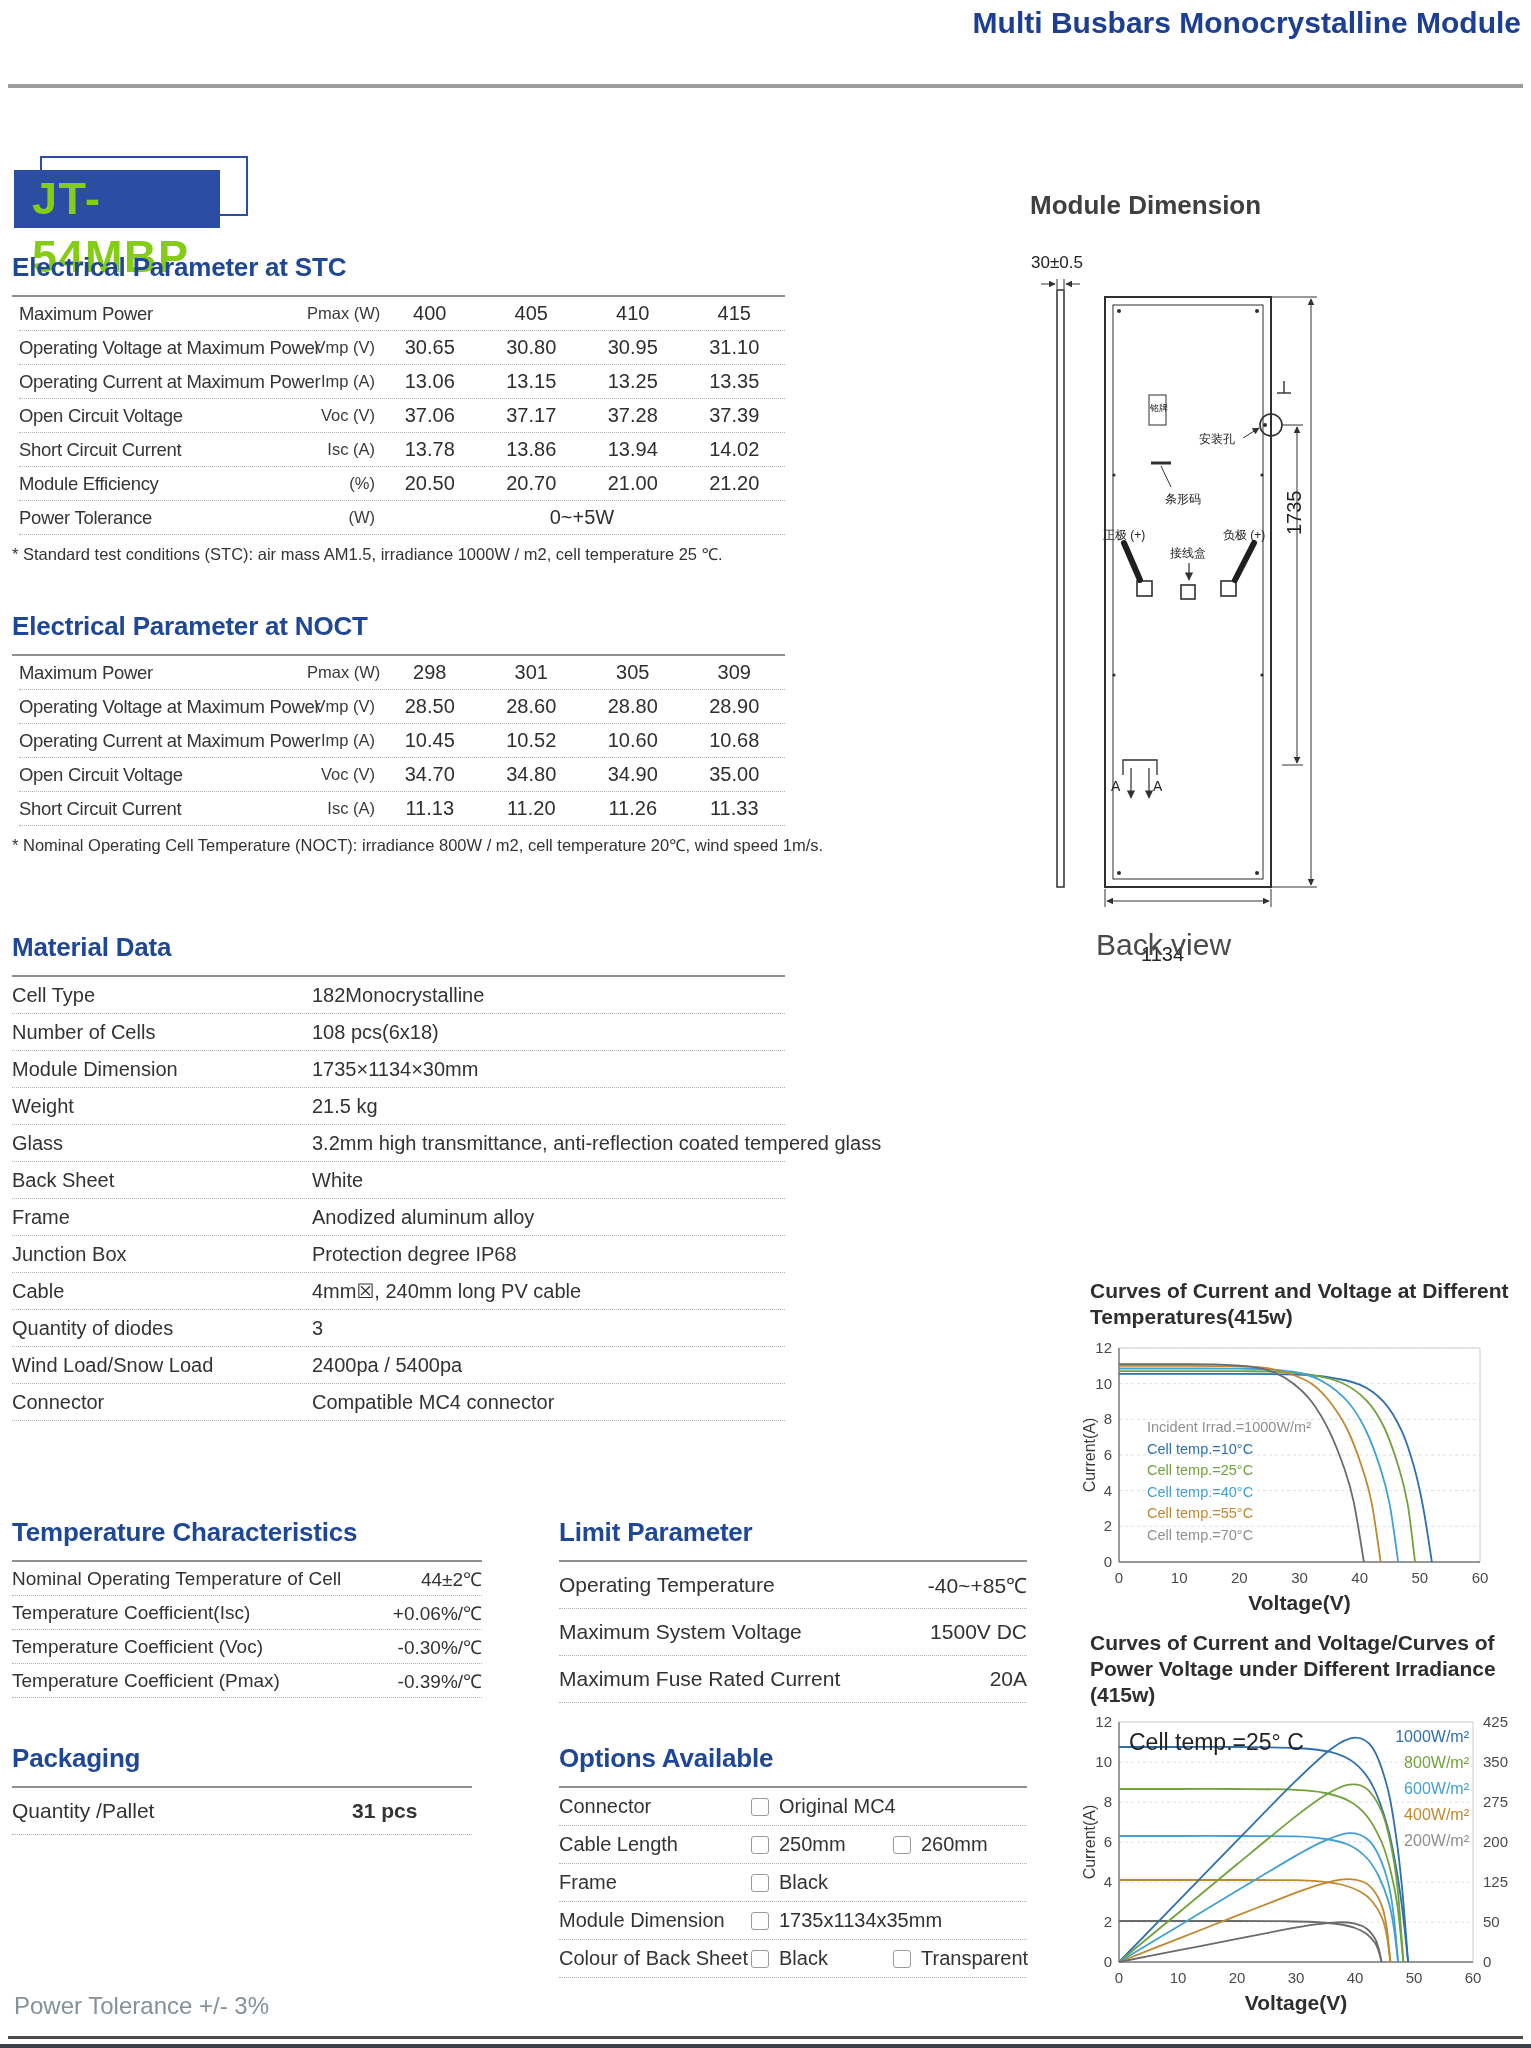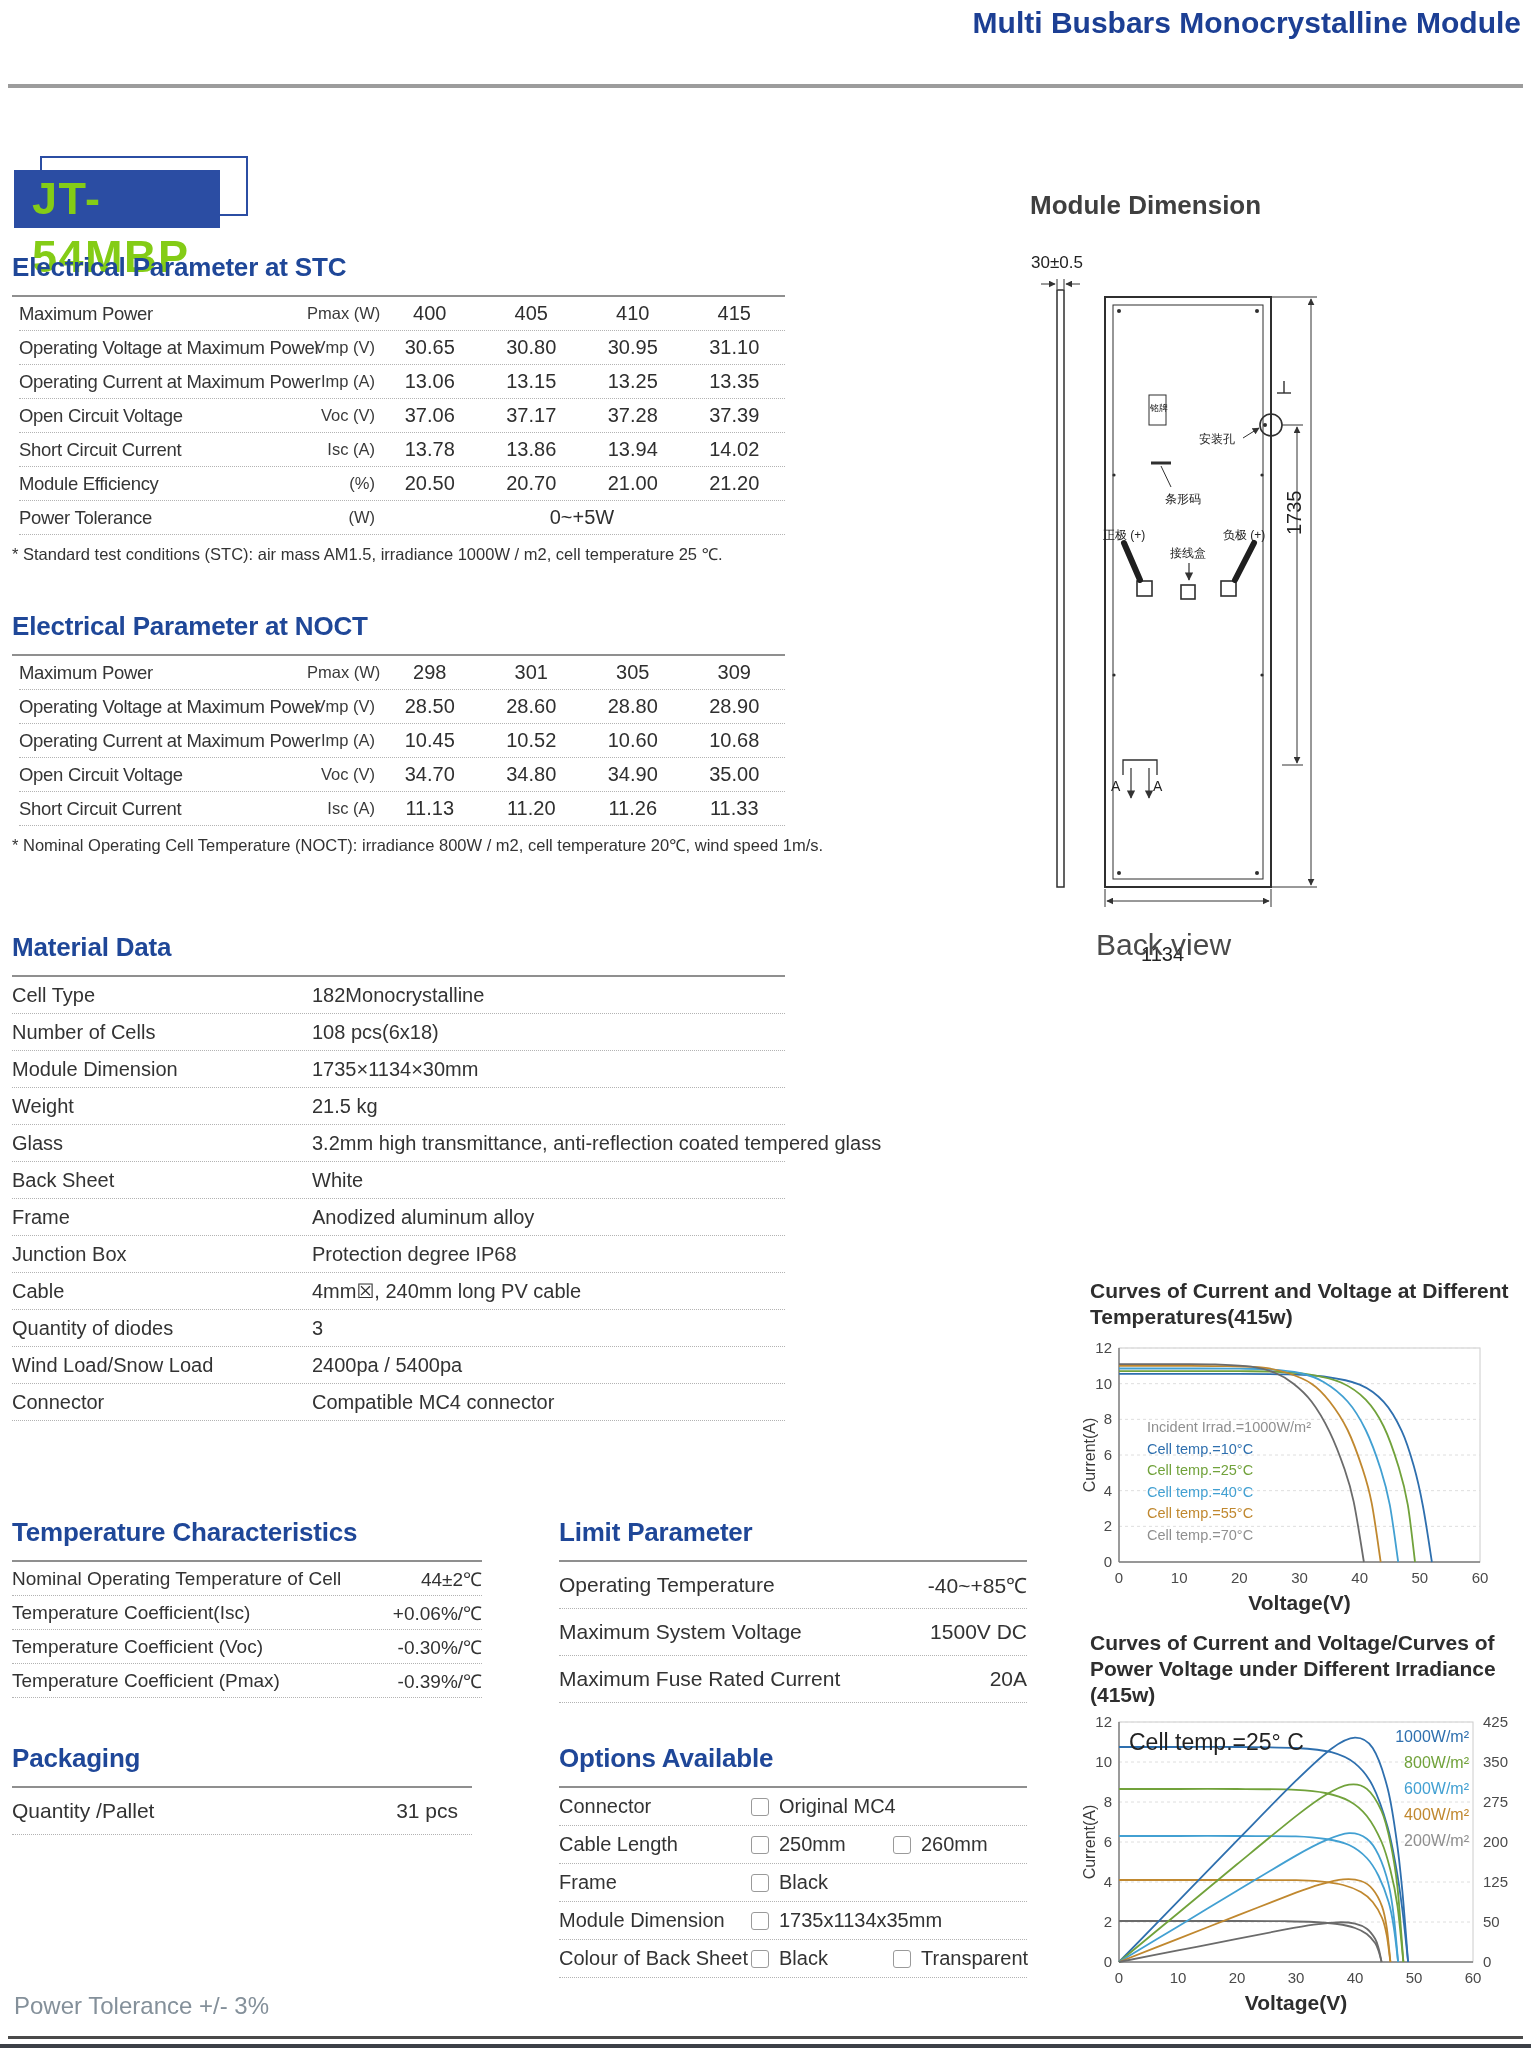--- a/index.html
+++ b/index.html
@@ -27,21 +27,21 @@
   .mrow .mval{white-space:nowrap;}
   .twocol{display:flex;width:1015px;}
   .col-a{width:470px;}
   .col-b{width:468px;margin-left:77px;}
   .kvtable{border-top:2px solid #8f8f8f;margin-top:12px;}
   .kvrow{display:flex;justify-content:space-between;align-items:center;border-bottom:1px dotted #b3b3b3;}
   .kvrow.tc{height:33px;font-size:19px;color:#333;}
   .kvrow.lp{height:46px;font-size:21px;color:#333;}
   .prow{display:grid;grid-template-columns:185px 1fr 120px;align-items:center;height:46px;
         border-bottom:1px dotted #b3b3b3;font-size:21px;color:#333;}
-  .prow .pval{text-align:right;padding-right:14px;}
+  .prow .pval{text-align:left;padding-right:14px;font-weight:bold;}
   .orow{display:grid;grid-template-columns:192px 142px 1fr;align-items:center;height:37px;
         border-bottom:1px dotted #b3b3b3;font-size:20px;color:#333;}
   .cbx{display:inline-block;width:16px;height:16px;border:1.5px solid #9a9a9a;border-radius:3px;margin-right:10px;vertical-align:-3px;background:#fff;}
   .optcell{white-space:nowrap;}
   
   .md-h{position:absolute;left:1030px;top:190px;font-size:26px;font-weight:bold;color:#3f3f3f;}
   .drawing{position:absolute;left:1013px;top:235px;width:318px;height:745px;}
   .drawing svg{position:absolute;left:0;top:0;}
   .dlabel{position:absolute;font-size:12px;color:#222;white-space:nowrap;}
   .dlabel.dim{font-size:17px;}

